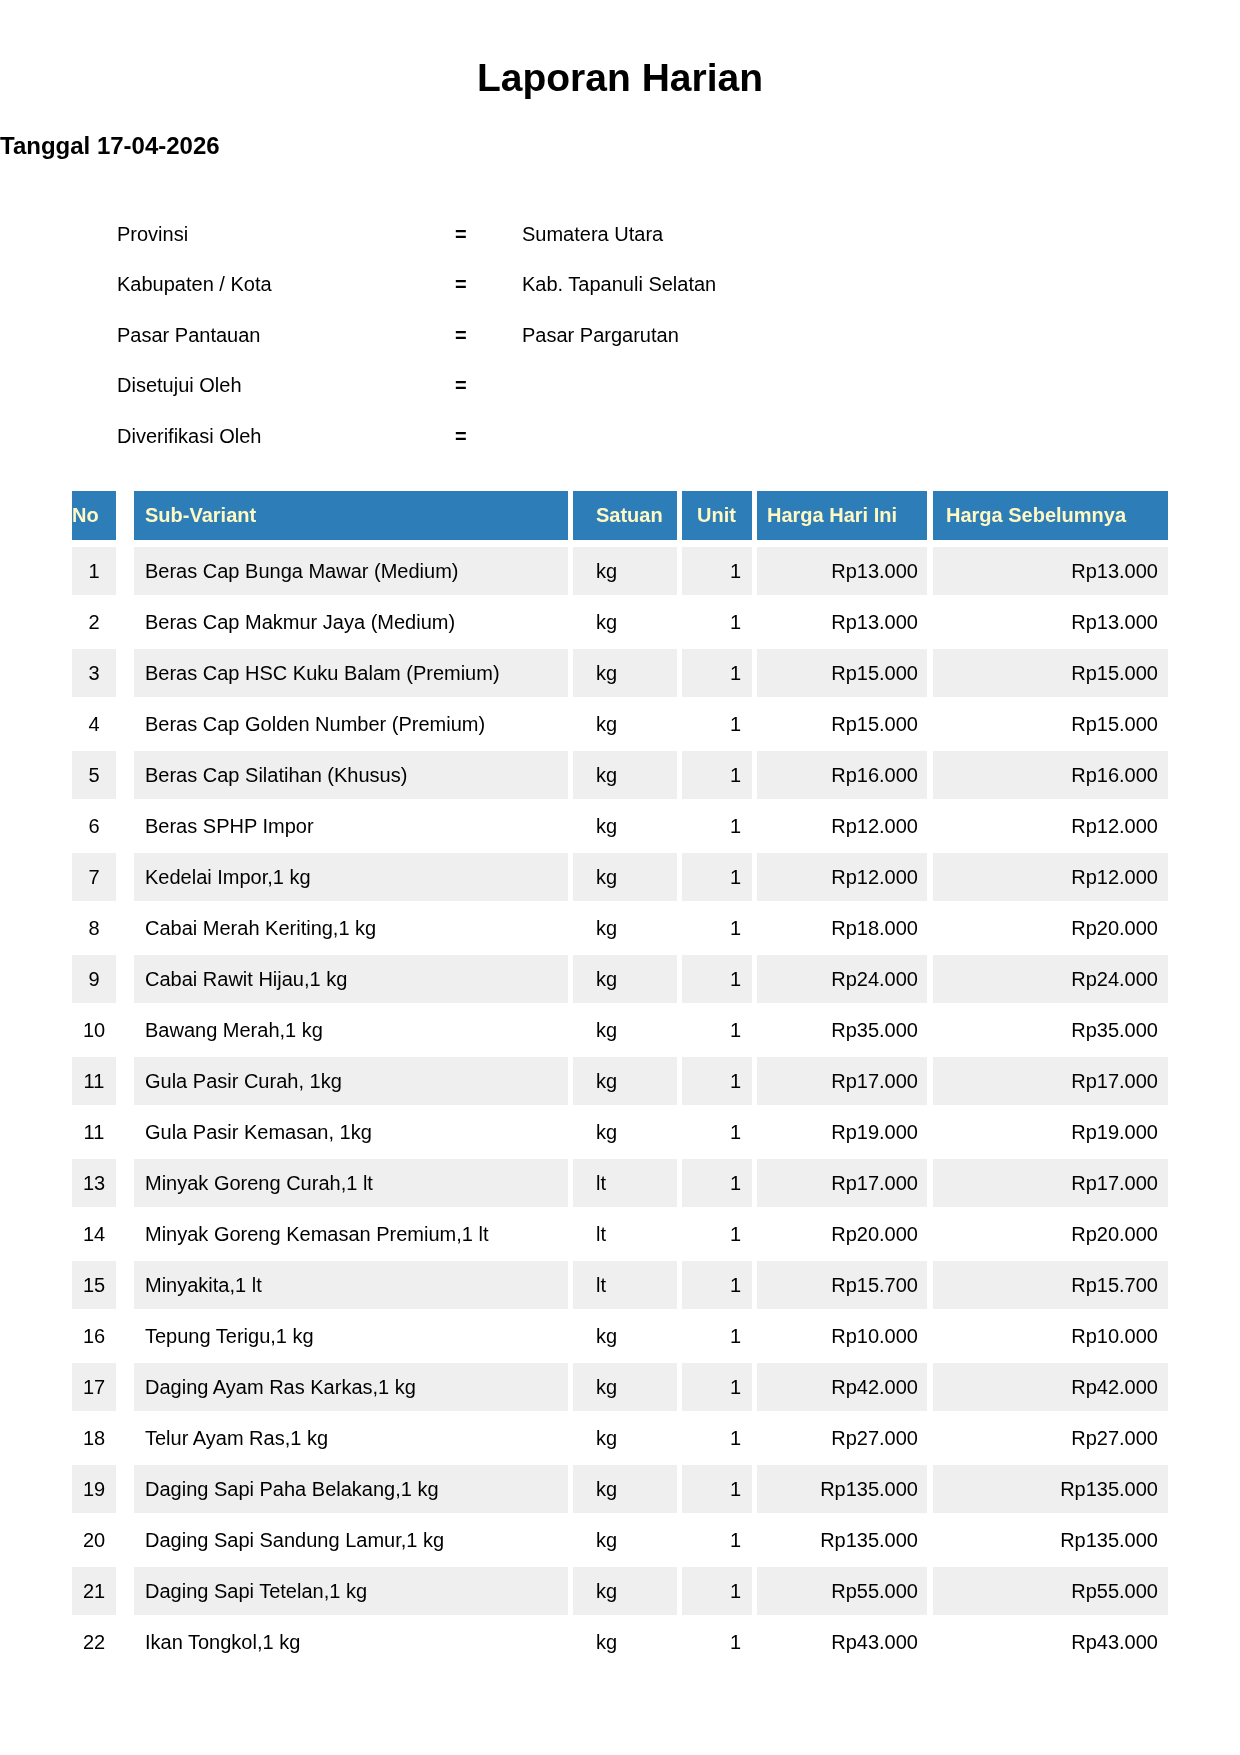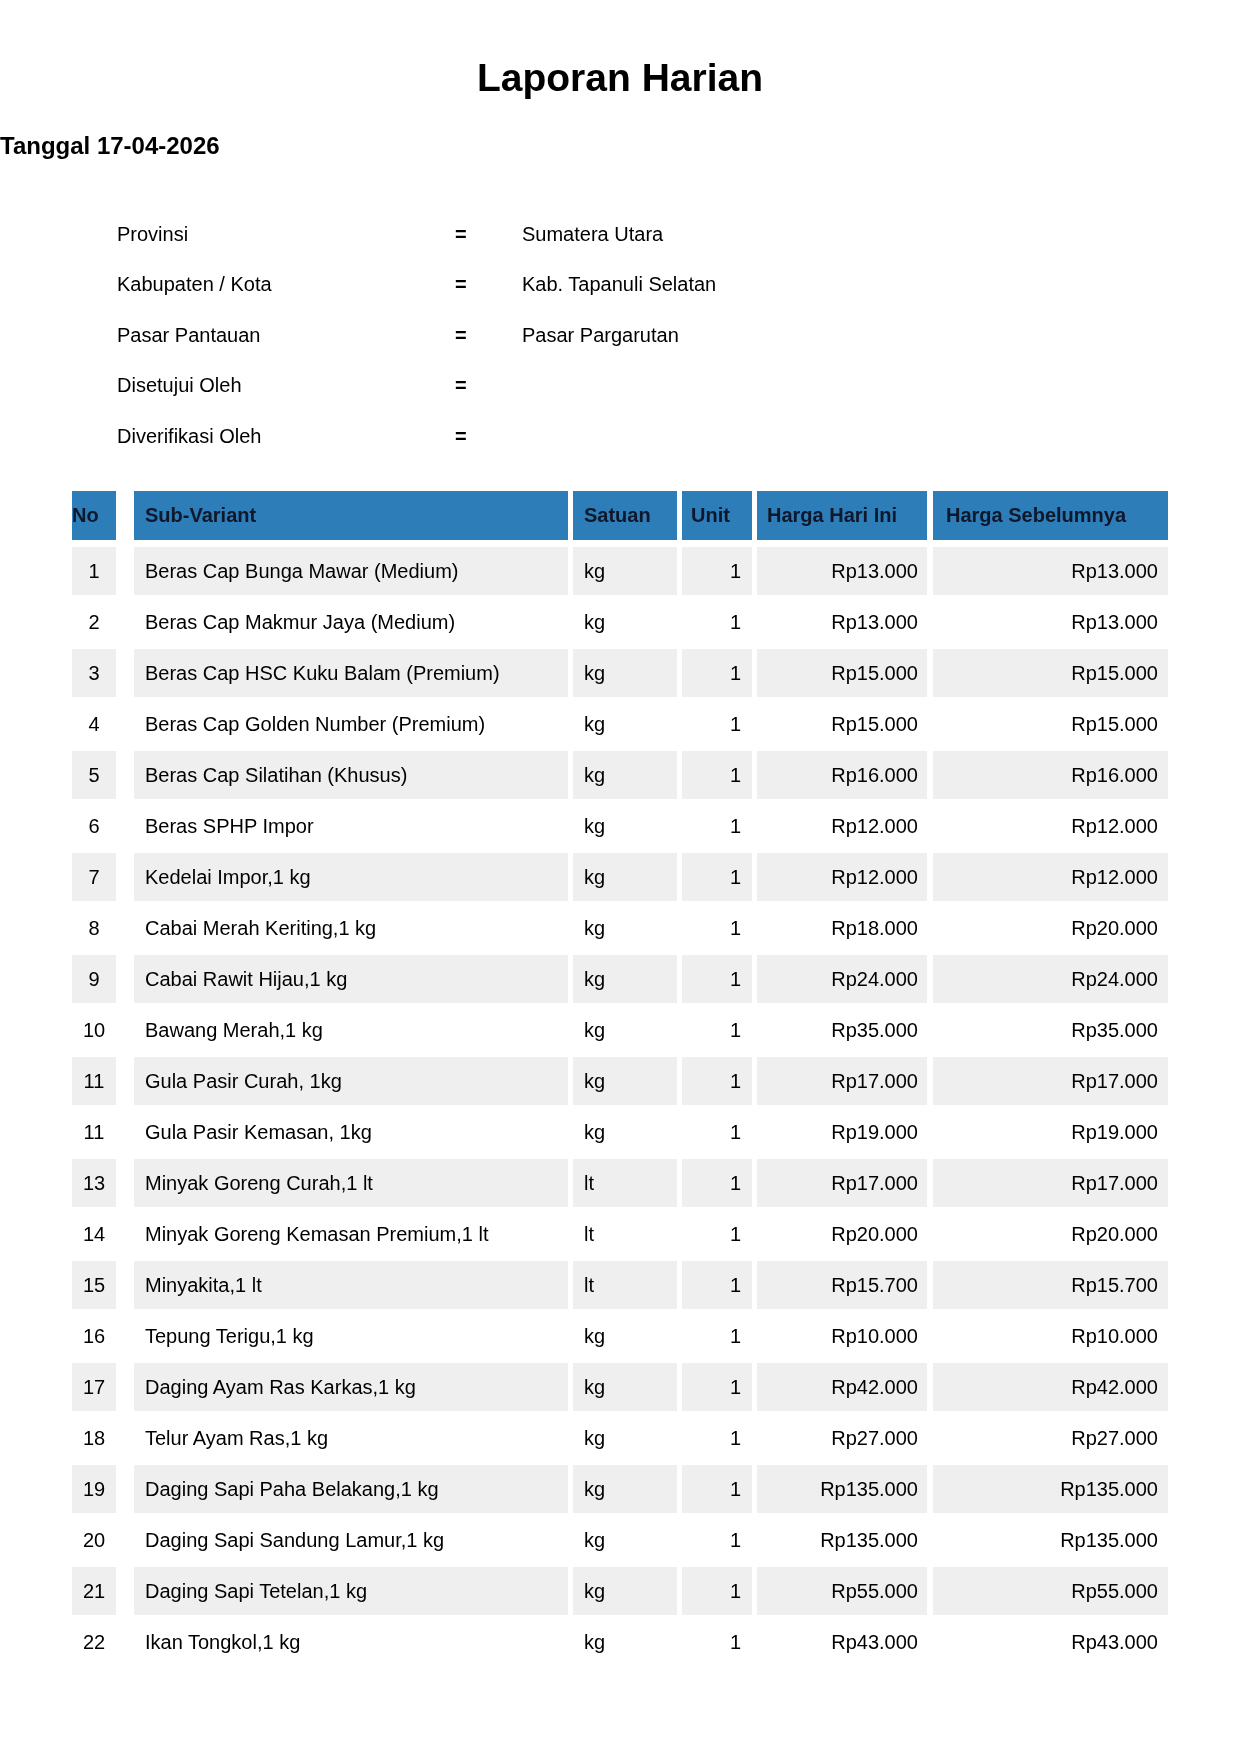--- a/index.html
+++ b/index.html
@@ -56,43 +56,43 @@
   .price-table th, .price-table td {
     box-sizing: border-box;
     margin: 0;
     padding: 0;
     vertical-align: middle;
     overflow: hidden;
     white-space: nowrap;
   }
   .price-table thead th {
     background: #2d7db9;
-    color: #0f172a;
+    color: #fef9c3;
     font-weight: 700;
     height: 56px;               
     border-bottom: 7px solid #ffffff;
     text-align: left;
   }
   .price-table tbody td {
     height: 51px;               
     border-bottom: 3px solid #ffffff;
     background: #ffffff;
   }
   .price-table tbody tr:nth-child(odd) td { background: #efefef; }
 
   
   .c1 { border-right: 18px solid #ffffff; }
   .c2, .c3, .c4 { border-right: 5px solid #ffffff; }
   .c5 { border-right: 6px solid #ffffff; }
 
   
   th.c1, td.c1 { text-align: center; }
   th.c2, td.c2 { padding-left: 11px; }
-  th.c3, td.c3 { padding-left: 11px; }
-  th.c4 { padding-left: 9px; }
+  th.c3, td.c3 { padding-left: 23px; }
+  th.c4 { padding-left: 15px; }
   td.c4 { text-align: right; padding-right: 11px; }
   th.c5 { padding-left: 10px; }
   td.c5 { text-align: right; padding-right: 9px; }
   th.c6 { padding-left: 13px; }
   td.c6 { text-align: right; padding-right: 10px; }
 </style>
 </head>
 <body>
 
 <div class="page">

